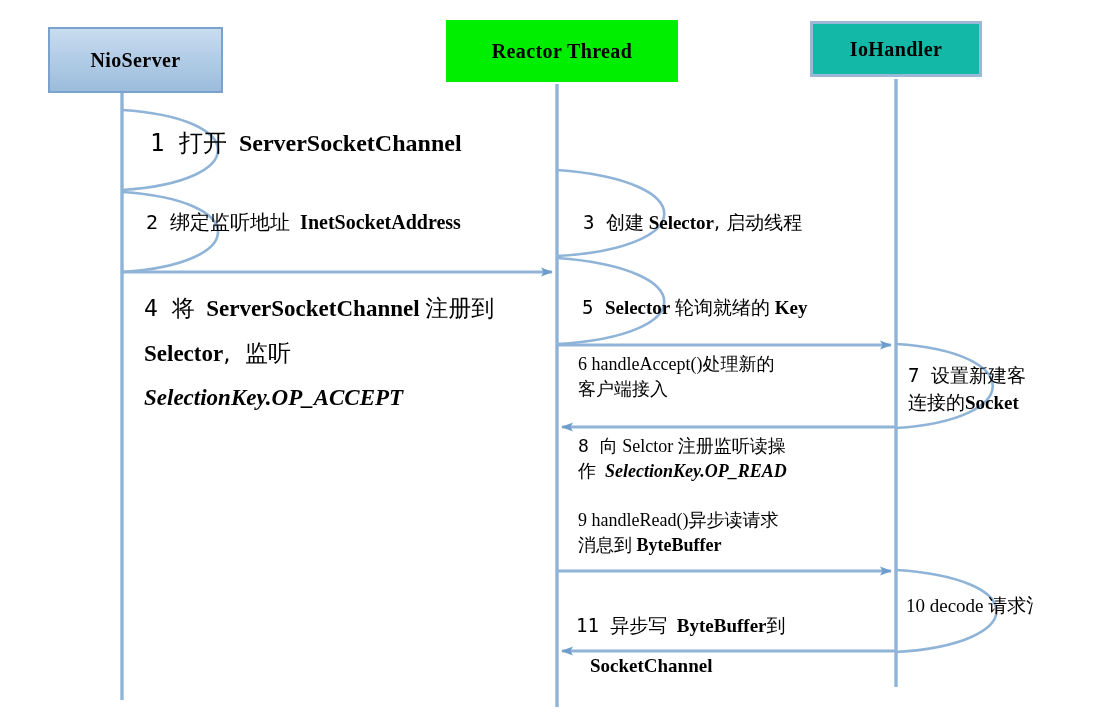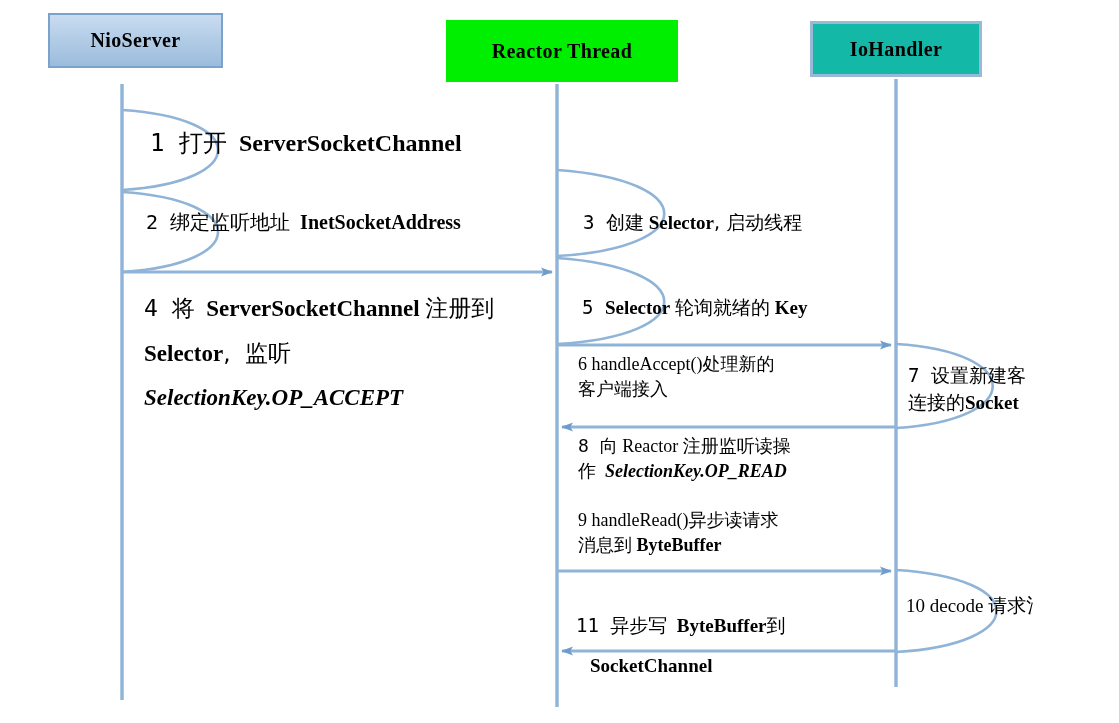--- a/index.html
+++ b/index.html
@@ -27,21 +27,21 @@
     display:flex;
     align-items:center;
     justify-content:center;
     box-sizing:border-box;
     font-weight:bold;
     color:#000000;
     letter-spacing:.4px;
     white-space:nowrap;
   }
   .actor-box.nioserver{
-    left:48px; top:13px; width:175px; height:55px;
+    left:48px; top:27px; width:175px; height:66px;
     background:linear-gradient(180deg,#c9dcf0 0%,#b2cce6 48%,#9cbcdd 100%);
     border:2px solid #7ba2cc;
     font-size:20px;
   }
   .actor-box.reactor{
     left:446px; top:20px; width:232px; height:62px;
     background:#00ef00;
     border:1px solid #00ef00;
     font-size:20px;
     text-align:center;
@@ -138,19 +138,19 @@
     <span>IoHandler</span>
   </div>
 
   <div class="msg m1"><span class="num">1 </span><span class="cn">打开</span><span>  </span><span class="code">ServerSocketChannel</span></div>
   <div class="msg m2"><span class="num">2 </span><span class="cn">绑定监听地址</span><span>  </span><span class="code">InetSocketAddress</span></div>
   <div class="msg m3"><span class="num">3 </span><span class="cn">创建</span><span> </span><span class="code">Selector</span><span class="cn">, 启动线程</span></div>
   <div class="msg m4"><span class="ln"><span class="num">4 </span><span class="cn">将</span><span>  </span><span class="code">ServerSocketChannel</span><span> </span><span class="cn">注册到</span></span><span class="ln"><span class="code">Selector</span><span class="cn">,  监听</span></span><span class="ln"><span class="codeit">SelectionKey.OP_ACCEPT</span></span></div>
   <div class="msg m5"><span class="num">5 </span><span class="code">Selector</span><span> </span><span class="cn">轮询就绪的</span><span> </span><span class="code">Key</span></div>
   <div class="msg m6"><span class="ln"><span class="mono">6 handleAccept()</span><span class="cn">处理新的</span></span><span class="ln"><span class="cn">客户端接入</span></span></div>
   <div class="msg m7"><span class="ln"><span class="num">7 </span><span class="cn">设置新建客</span></span><span class="ln"><span class="cn">连接的</span><span class="code">Socket</span></span></div>
-  <div class="msg m8"><span class="ln"><span class="num">8 </span><span class="cn">向</span><span> </span><span class="mono">Reactor</span><span> </span><span class="cn">注册监听读操</span></span><span class="ln"><span class="cn">作</span><span>  </span><span class="codeit">SelectionKey.OP_READ</span></span></div>
+  <div class="msg m8"><span class="ln"><span class="num">8 </span><span class="cn">向</span><span> </span><span class="mono">Selctor</span><span> </span><span class="cn">注册监听读操</span></span><span class="ln"><span class="cn">作</span><span>  </span><span class="codeit">SelectionKey.OP_READ</span></span></div>
   <div class="msg m9"><span class="ln"><span class="mono">9 handleRead()</span><span class="cn">异步读请求</span></span><span class="ln"><span class="cn">消息到</span><span> </span><span class="code">ByteBuffer</span></span></div>
   <div class="msg m10"><span class="mono">10 decode </span><span class="cn">请求氵</span></div>
   <div class="msg m11"><span class="num">11 </span><span class="cn">异步写</span><span>  </span><span class="code">ByteBuffer</span><span class="cn">到</span></div>
   <div class="msg m11b"><span class="code">SocketChannel</span></div>
 
 </div>
 
 </body></html>

